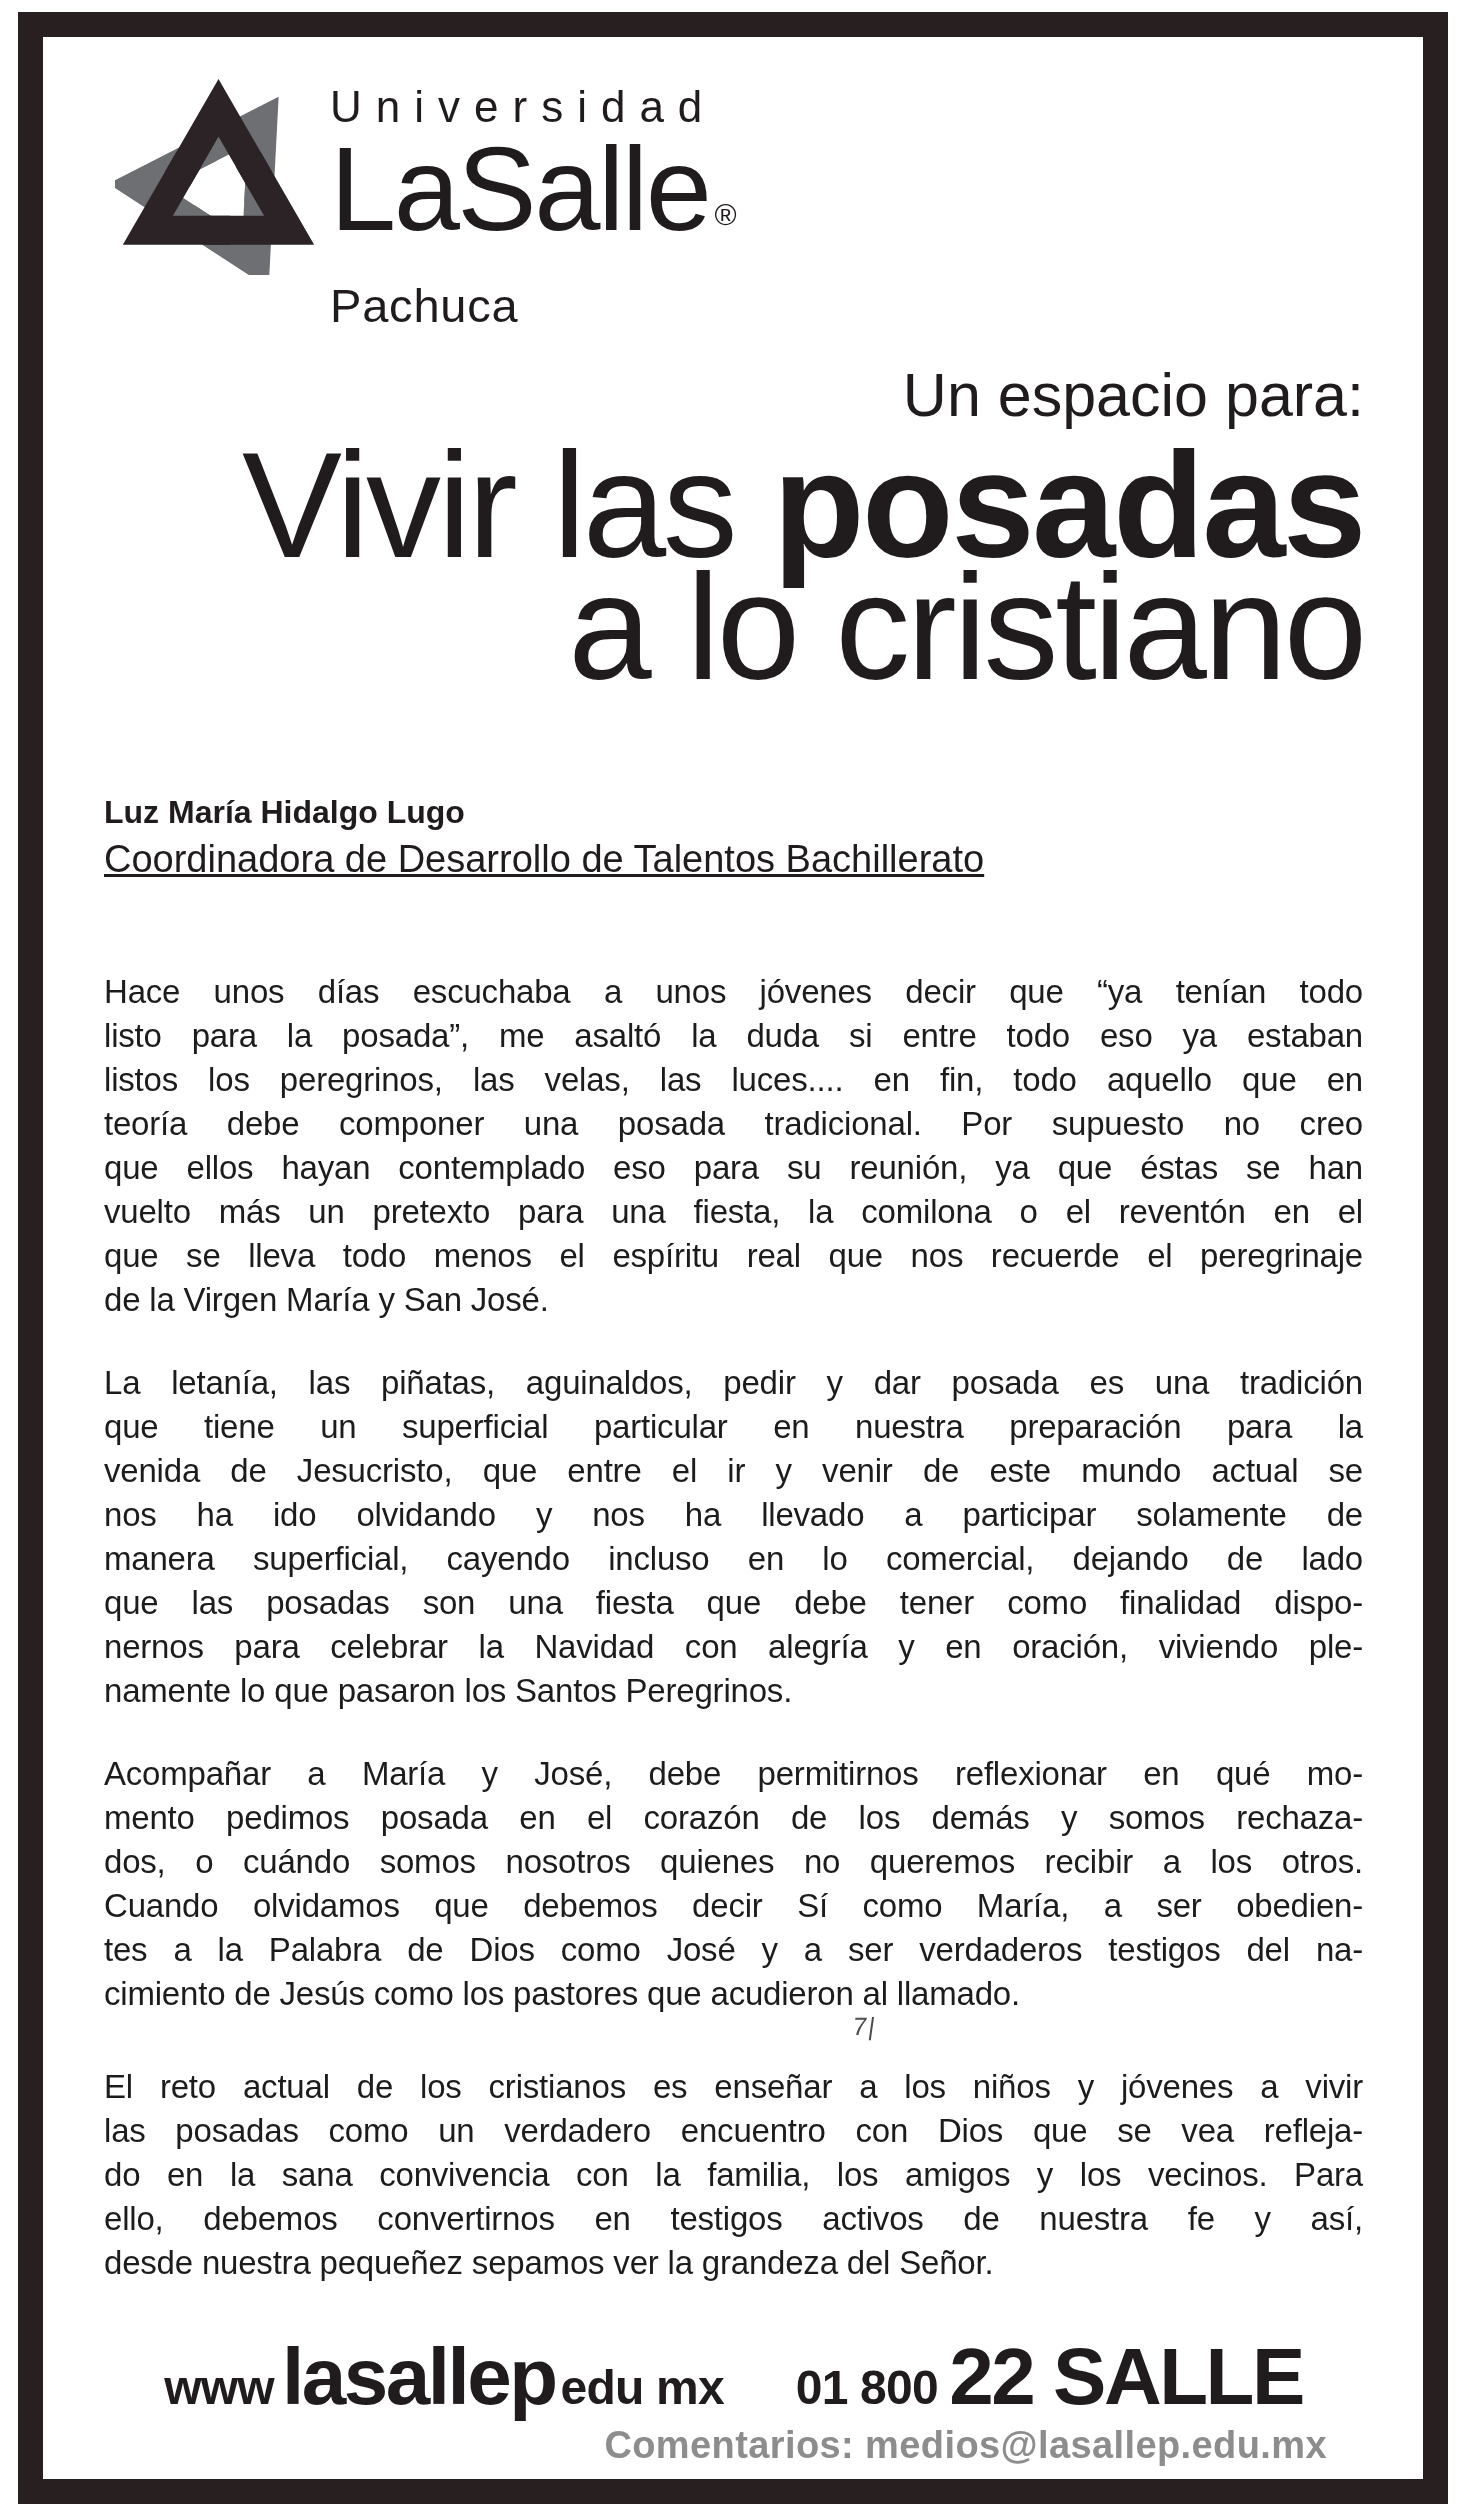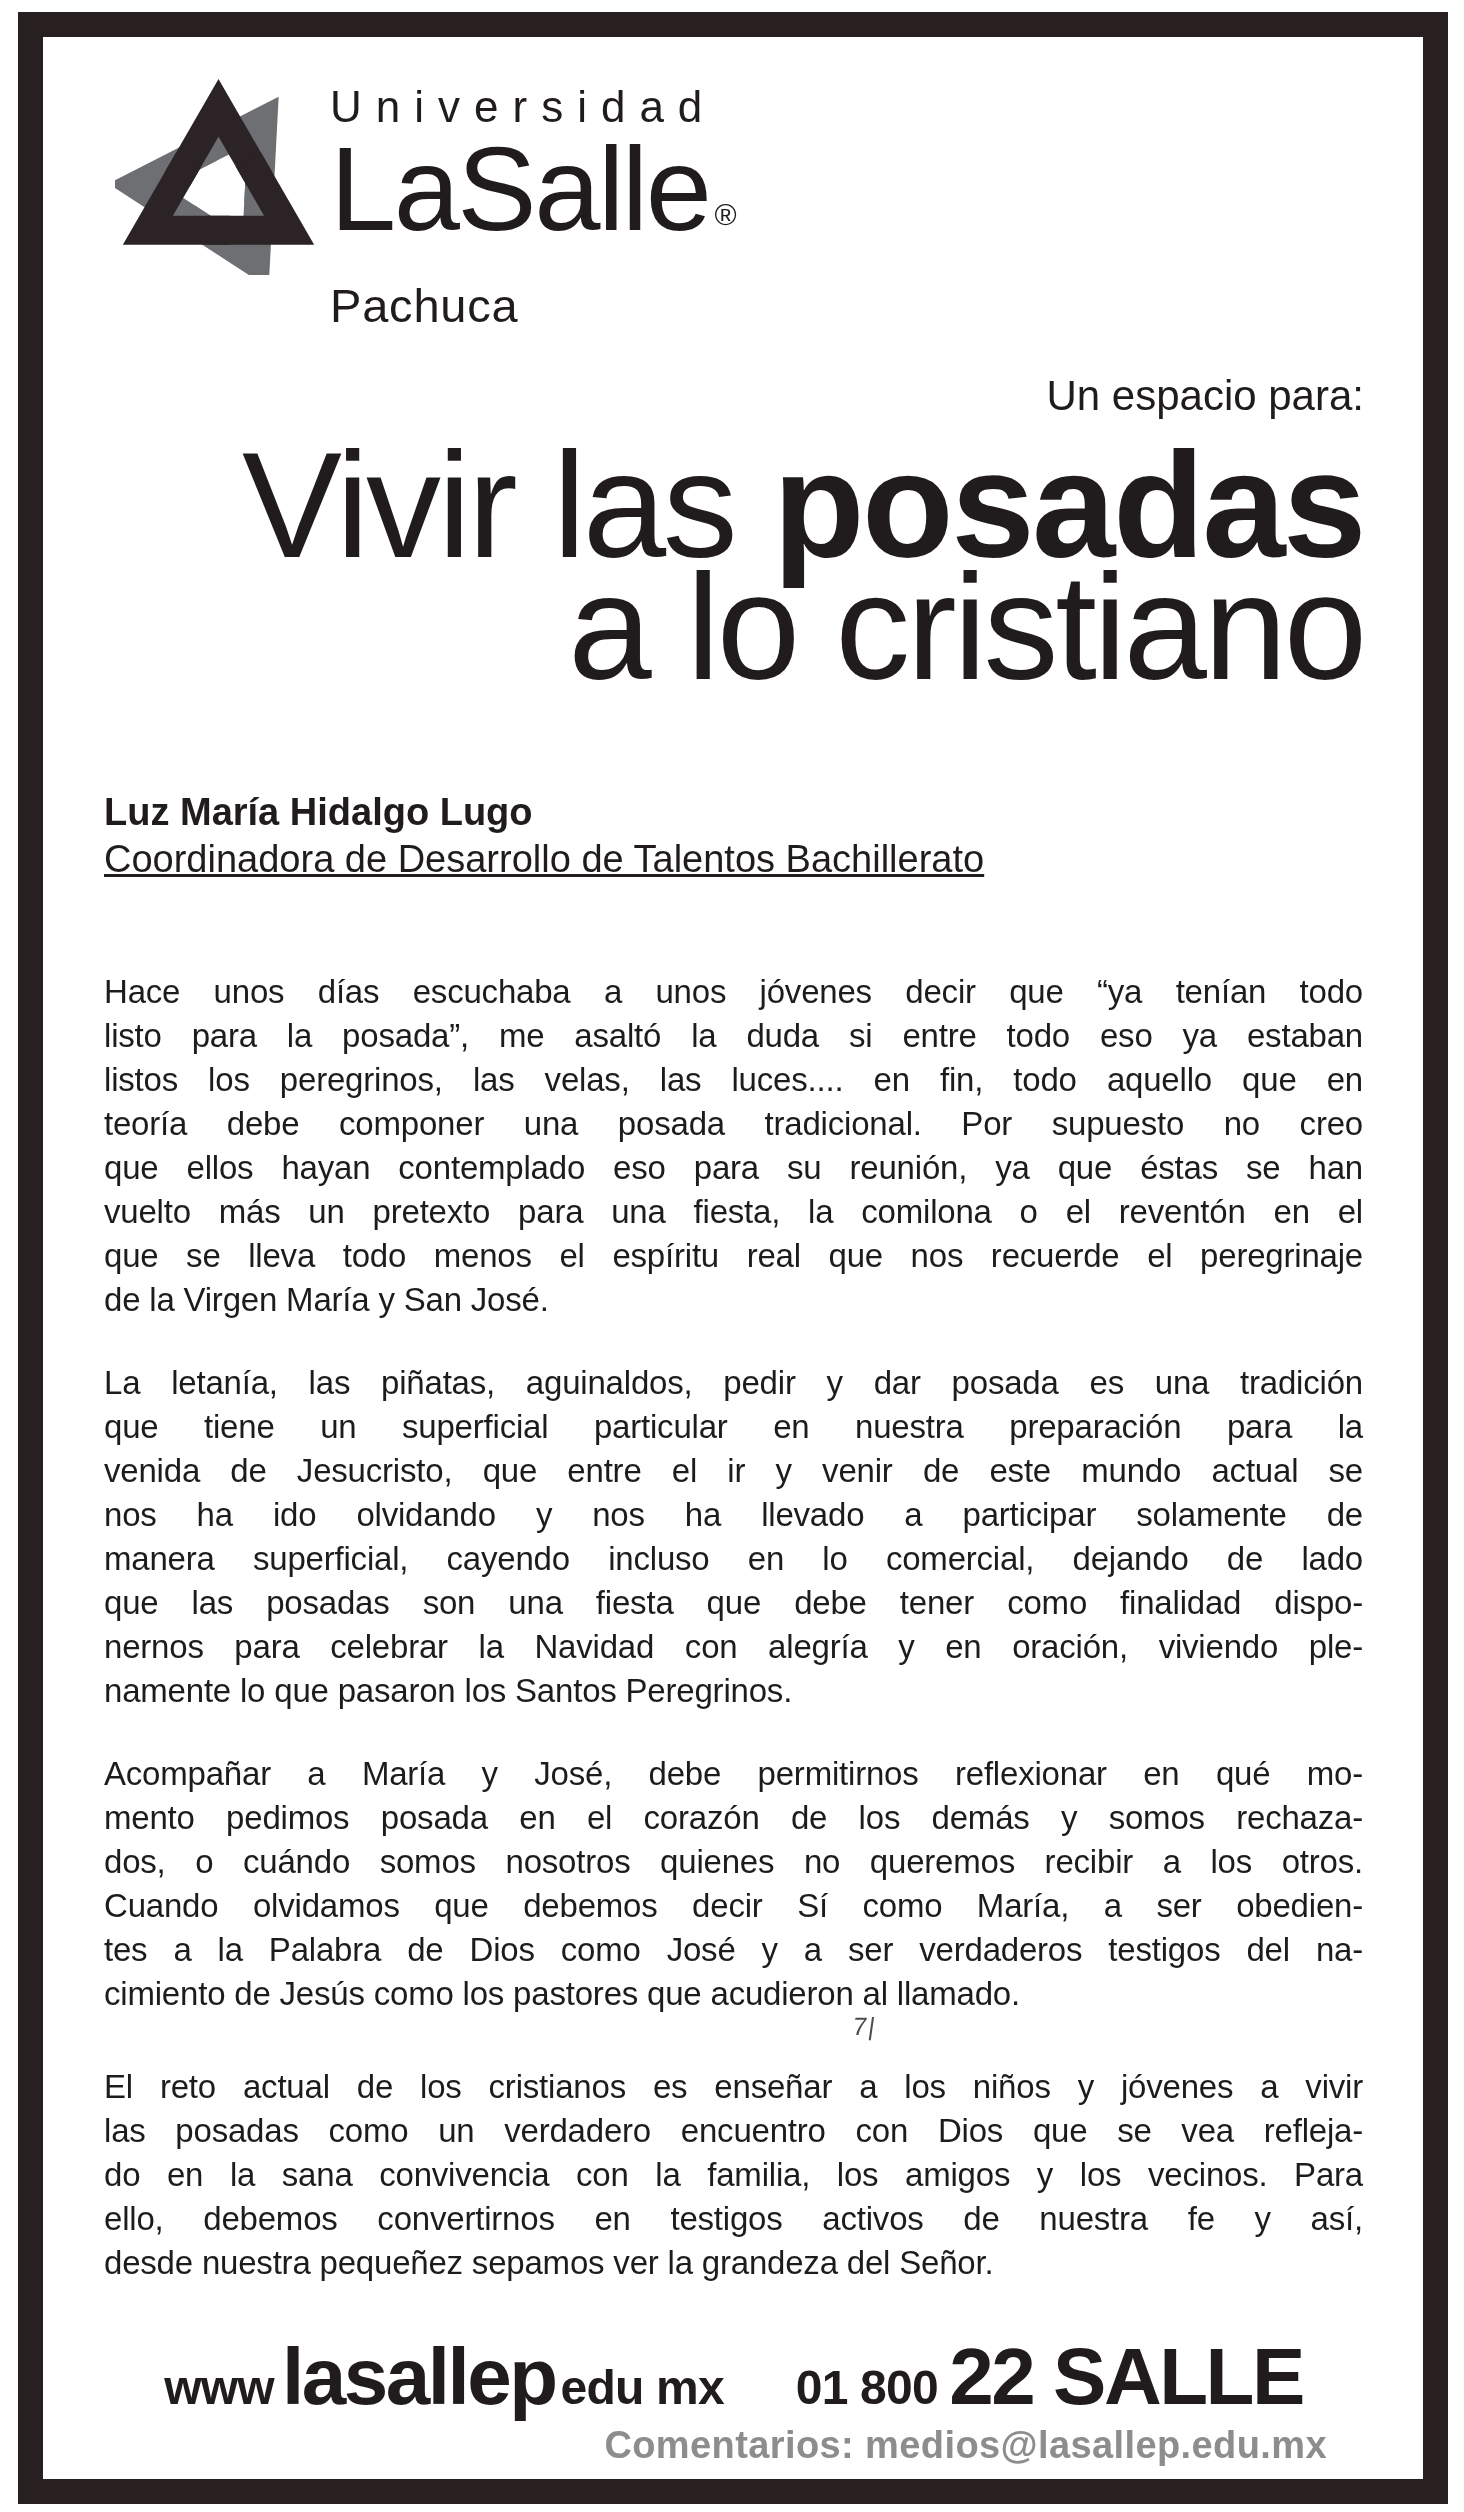--- a/index.html
+++ b/index.html
@@ -29,26 +29,26 @@
   .emblem{position:absolute;left:115px;top:76px;width:207px;height:199px;}
   .emblem .dark{stroke:var(--emblem-dark);}
   .emblem .gray{stroke:var(--emblem-gray);}
   .logo-text{position:absolute;left:330px;top:81px;color:var(--ink);}
   .logo-univ{font-size:44px;letter-spacing:14px;font-weight:400;line-height:51px;}
   .logo-name{font-size:119px;font-weight:400;letter-spacing:-2.5px;line-height:113px;white-space:nowrap;}
   .logo-reg{font-size:30px;font-weight:400;letter-spacing:0;position:relative;top:-5px;margin-left:5px;}
   .logo-city{font-size:47px;font-weight:400;line-height:59px;letter-spacing:0.8px;}
   
   .title-block{position:absolute;left:104px;right:100px;top:360px;text-align:right;color:var(--ink);}
-  .kicker{font-size:42px;font-weight:400;line-height:71px;letter-spacing:0;margin-bottom:13px;}
+  .kicker{font-size:61px;font-weight:400;line-height:71px;letter-spacing:0;margin-bottom:13px;}
   .big-line{font-size:150px;line-height:122px;letter-spacing:-3.3px;white-space:pre;font-weight:400;}
   .big-line .bold{font-weight:700;letter-spacing:-2.5px;}
   
   .author{position:absolute;left:104px;top:789px;color:var(--ink);}
-  .author-name{font-size:38px;font-weight:700;line-height:46px;}
+  .author-name{font-size:32px;font-weight:700;line-height:46px;}
   .author-role{font-size:38px;font-weight:400;line-height:49px;text-decoration:underline;}
   
   .bodycopy{
     position:absolute;left:104px;top:970px;width:1259px;
     font-size:33px;line-height:44px;letter-spacing:-0.2px;
     color:var(--body-ink);
   }
   .para{margin-bottom:39px;}
   .para.pre-gap{margin-top:49px;}
   .bodyline{text-align:justify;text-align-last:justify;}

